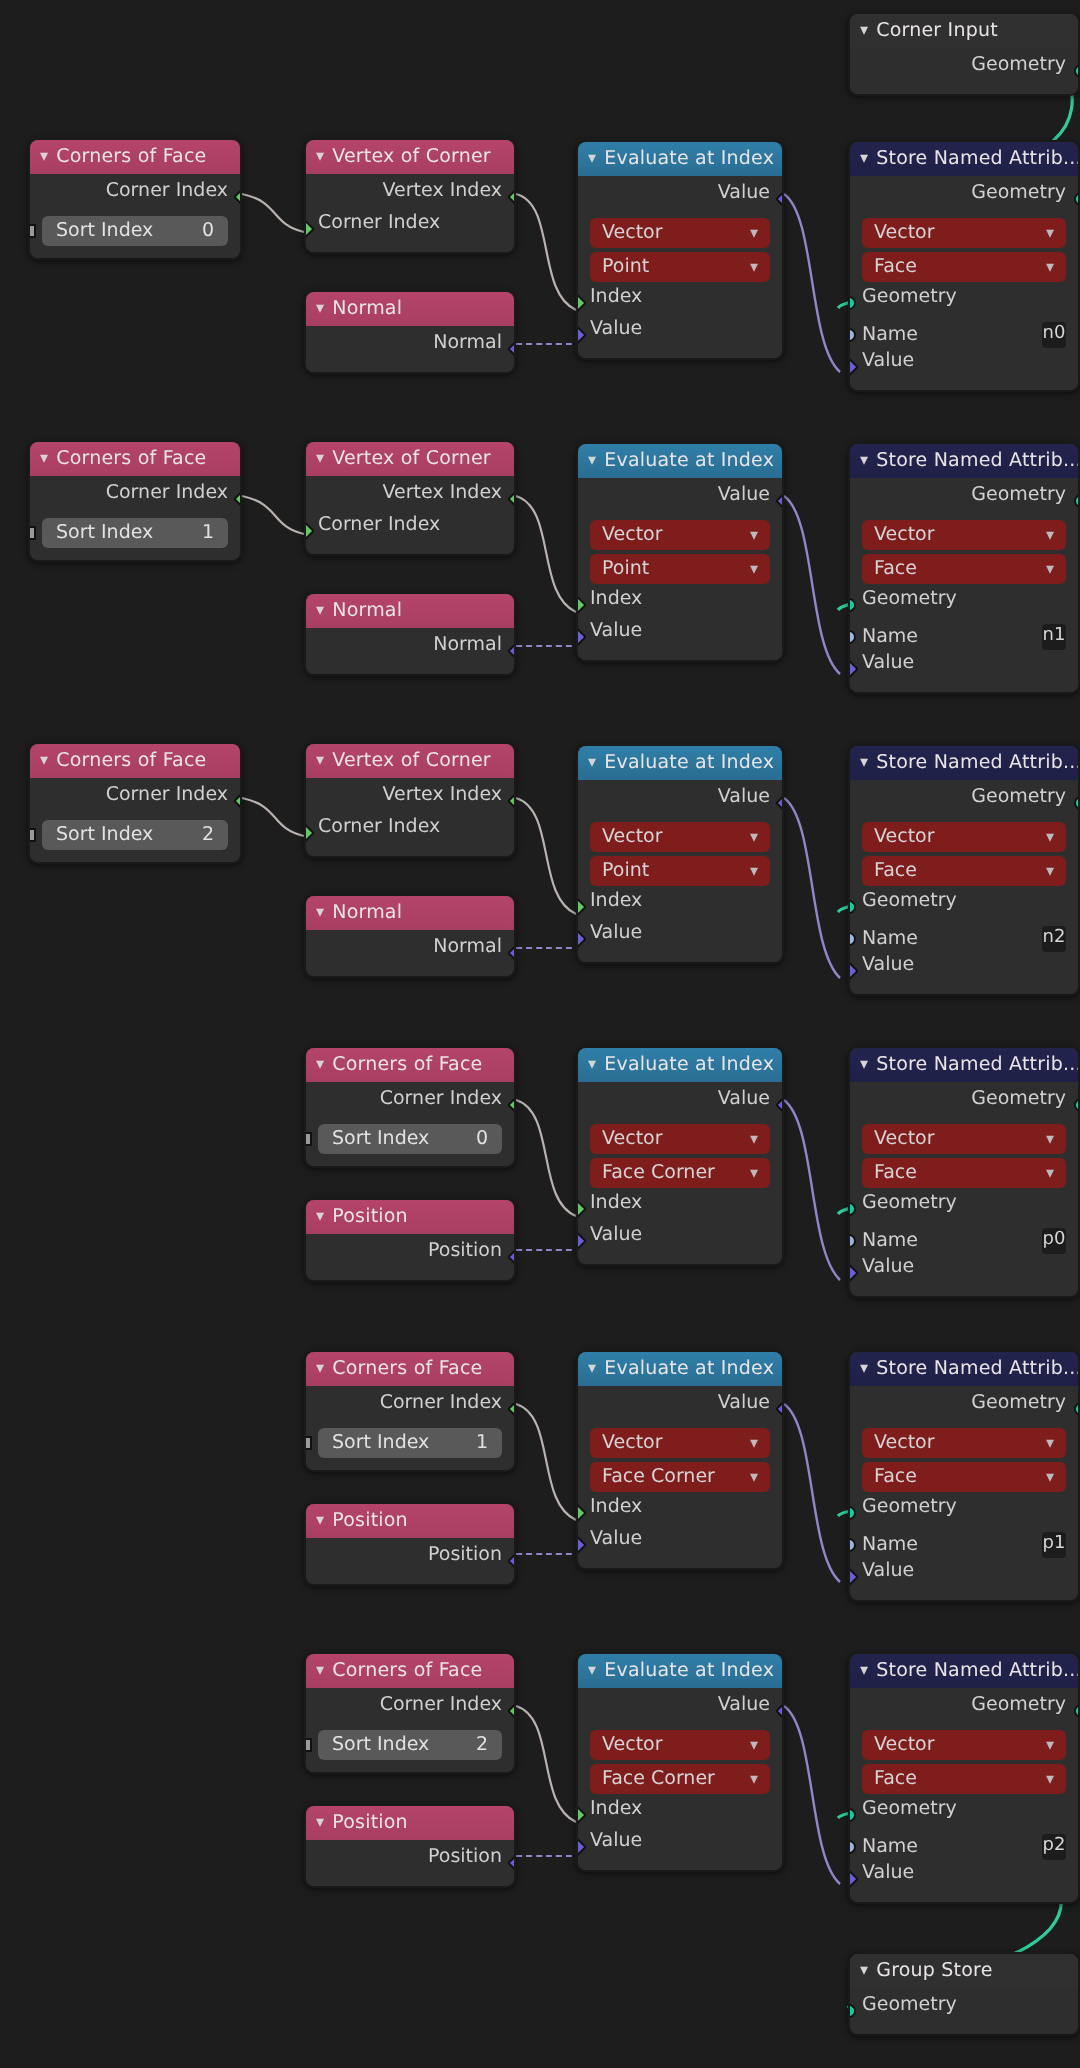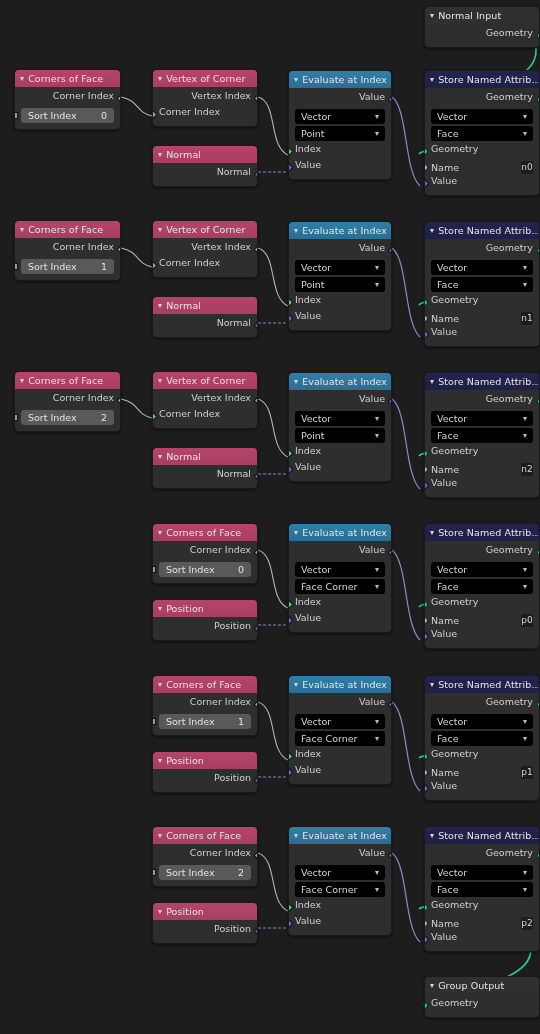--- a/index.html
+++ b/index.html
@@ -97,21 +97,21 @@
     color: #e4e1e2;
     position: relative;
   }
   .widget .wlbl { }
   .widget .wval { }
 
   .dropdown {
     margin: 2px 6px;
     height: 15px;
     border-radius: 3px;
-    background: #000000;
+    background: #7f1d1d;
     display: flex;
     align-items: center;
     justify-content: space-between;
     padding: 0 6px;
     font-size: 9.5px;
     color: #d6d3d4;
     position: relative;
   }
   .dropdown .chev { font-size: 8px; color: #bdbabb; line-height: 1; }
 
@@ -179,21 +179,21 @@
     <path d="M392 248 C 408 259, 404 323, 420 337" fill="none" stroke="#8f87c9" stroke-width="1.2"></path>
     <path d="M392 399 C 408 410, 404 474, 420 489" fill="none" stroke="#8f87c9" stroke-width="1.2"></path>
     <path d="M392 550 C 408 562, 404 625, 420 640" fill="none" stroke="#8f87c9" stroke-width="1.2"></path>
     <path d="M392 702 C 408 713, 404 777, 420 791" fill="none" stroke="#8f87c9" stroke-width="1.2"></path>
     <path d="M392 853 C 408 864, 404 928, 420 942" fill="none" stroke="#8f87c9" stroke-width="1.2"></path>
   </svg>
 
   <div class="node grey" style="left:424px; top:6px; width:116px;">
     <div class="hdr hdr-grey">
       <span class="caret">▾</span>
-      <span>Normal Input</span>
+      <span>Corner Input</span>
     </div>
     <div class="body">
       <div class="row out">
         <span>Geometry</span>
         <span class="sock right circle s-geo"></span>
       </div>
     </div>
   </div>
 
   <div class="node" style="left:14px; top:69px; width:107px;">
@@ -807,21 +807,21 @@
       <div class="row in">
         <span class="sock left diamond s-purple"></span>
         <span>Value</span>
       </div>
     </div>
   </div>
 
   <div class="node grey" style="left:424px; top:976px; width:116px;">
     <div class="hdr hdr-grey">
       <span class="caret">▾</span>
-      <span>Group Output</span>
+      <span>Group Store</span>
     </div>
     <div class="body">
       <div class="row in">
         <span class="sock left circle s-geo"></span>
         <span>Geometry</span>
       </div>
     </div>
   </div>
 
 </div>

